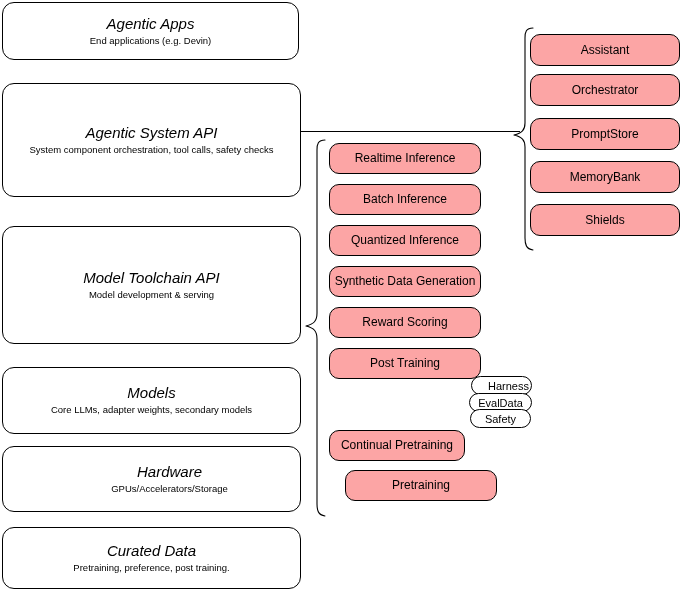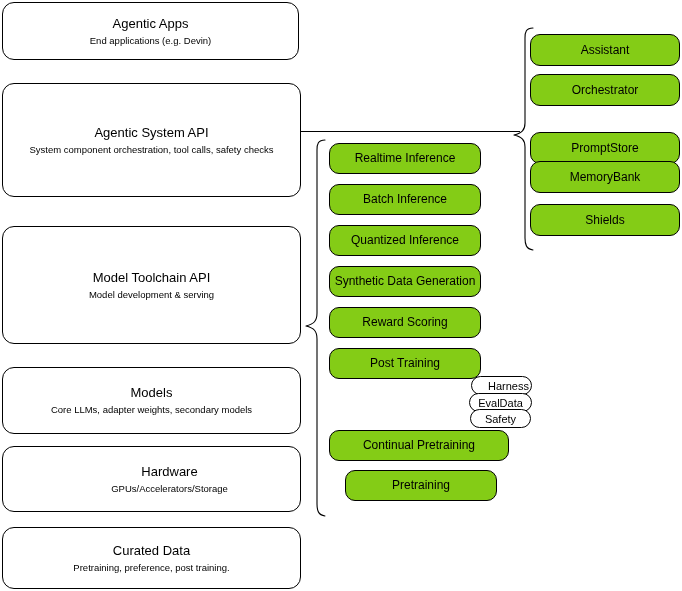--- a/index.html
+++ b/index.html
@@ -24,38 +24,39 @@
     border: 1px solid #000000;
     border-radius: 12px;
     background: #ffffff;
     display: flex;
     flex-direction: column;
     align-items: center;
     justify-content: center;
     text-align: center;
   }
   .layer-title {
-    font-size: 13px;
+    font-size: 15px;
     line-height: 17px;
     color: #000000;
     white-space: nowrap;
+    font-style: italic;
   }
   .layer-sub {
     font-size: 9.5px;
     line-height: 14px;
     color: #000000;
     margin-top: 2px;
     white-space: nowrap;
   }
   .cap-box {
     position: absolute;
     box-sizing: border-box;
     border: 1px solid #000000;
     border-radius: 10px;
-    background: #84cc16;
+    background: #fca5a5;
     display: flex;
     align-items: center;
     justify-content: center;
     text-align: center;
   }
   .cap-label {
     font-size: 12px;
     line-height: 15px;
     color: #000000;
     white-space: nowrap;
@@ -165,21 +166,21 @@
 
   <div class="cap-box" style="left:329px; top:307px; width:152px; height:31px;">
     <span class="cap-label">Reward Scoring</span>
   </div>
 
   <div class="cap-box" style="left:329px; top:348px; width:152px; height:31px;">
     <span class="cap-label">Post Training</span>
   </div>
 
 
-  <div class="cap-box" style="left:329px; top:430px; width:180px; height:31px;">
+  <div class="cap-box" style="left:329px; top:430px; width:136px; height:31px;">
     <span class="cap-label">Continual Pretraining</span>
   </div>
 
   <div class="cap-box" style="left:329px; top:470px; width:152px; height:31px;margin-left:16px;">
     <span class="cap-label">Pretraining</span>
   </div>
 
   <div class="pill" style="left:471px; top:376px; width:61px; height:19px;padding-left:14px;">
     <span class="pill-label">Harness</span>
   </div>
@@ -203,21 +204,21 @@
   </svg>
 
   <div class="cap-box" style="left:530px; top:34px; width:150px; height:32px;">
     <span class="cap-label">Assistant</span>
   </div>
 
   <div class="cap-box" style="left:530px; top:74px; width:150px; height:32px;">
     <span class="cap-label">Orchestrator</span>
   </div>
 
-  <div class="cap-box" style="left:530px; top:132px; width:150px; height:32px;">
+  <div class="cap-box" style="left:530px; top:118px; width:150px; height:32px;">
     <span class="cap-label">PromptStore</span>
   </div>
 
   <div class="cap-box" style="left:530px; top:161px; width:150px; height:32px;">
     <span class="cap-label">MemoryBank</span>
   </div>
 
   <div class="cap-box" style="left:530px; top:204px; width:150px; height:32px;">
     <span class="cap-label">Shields</span>
   </div>

